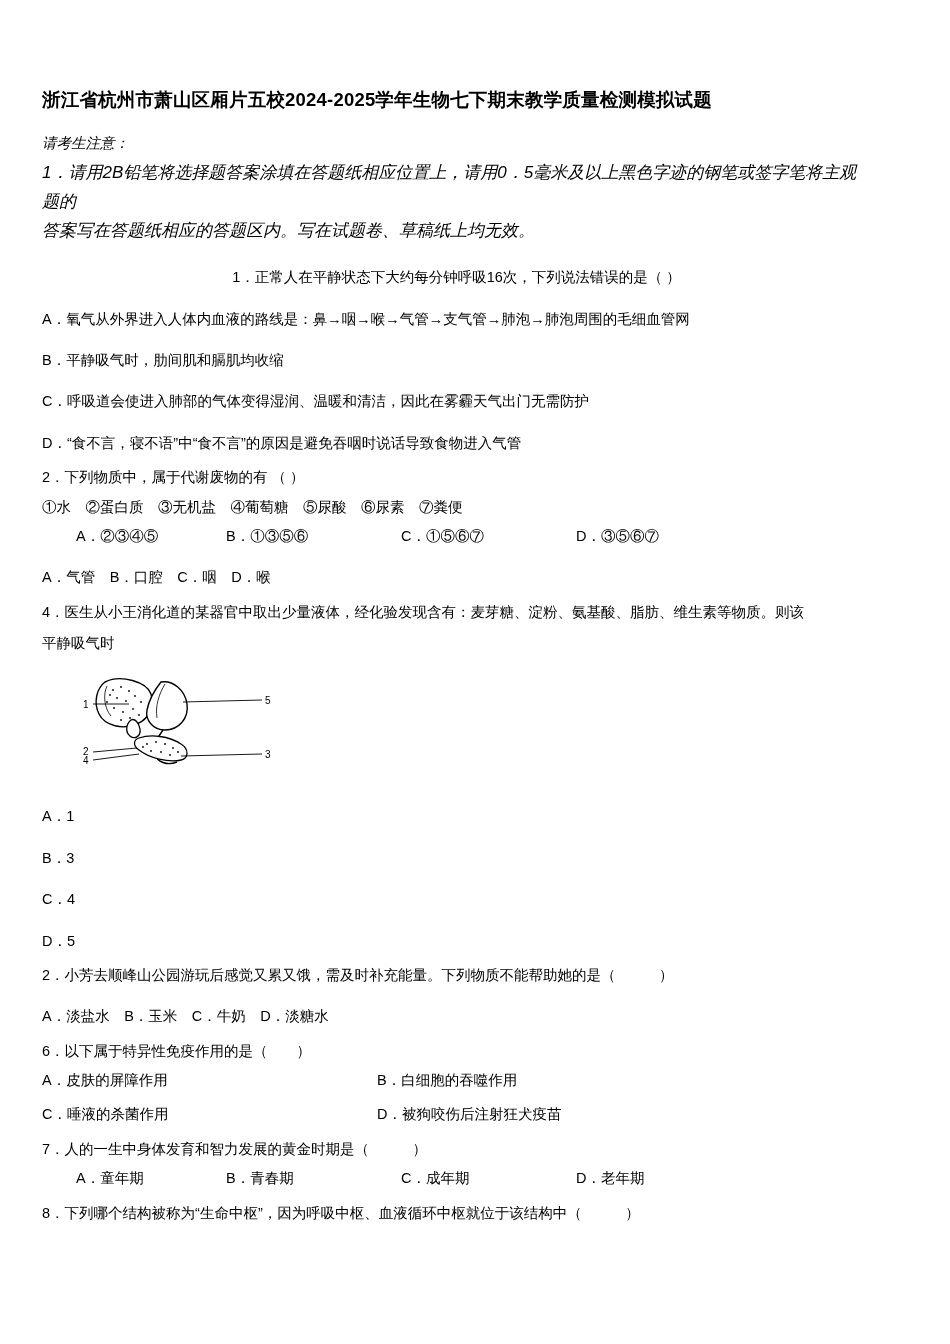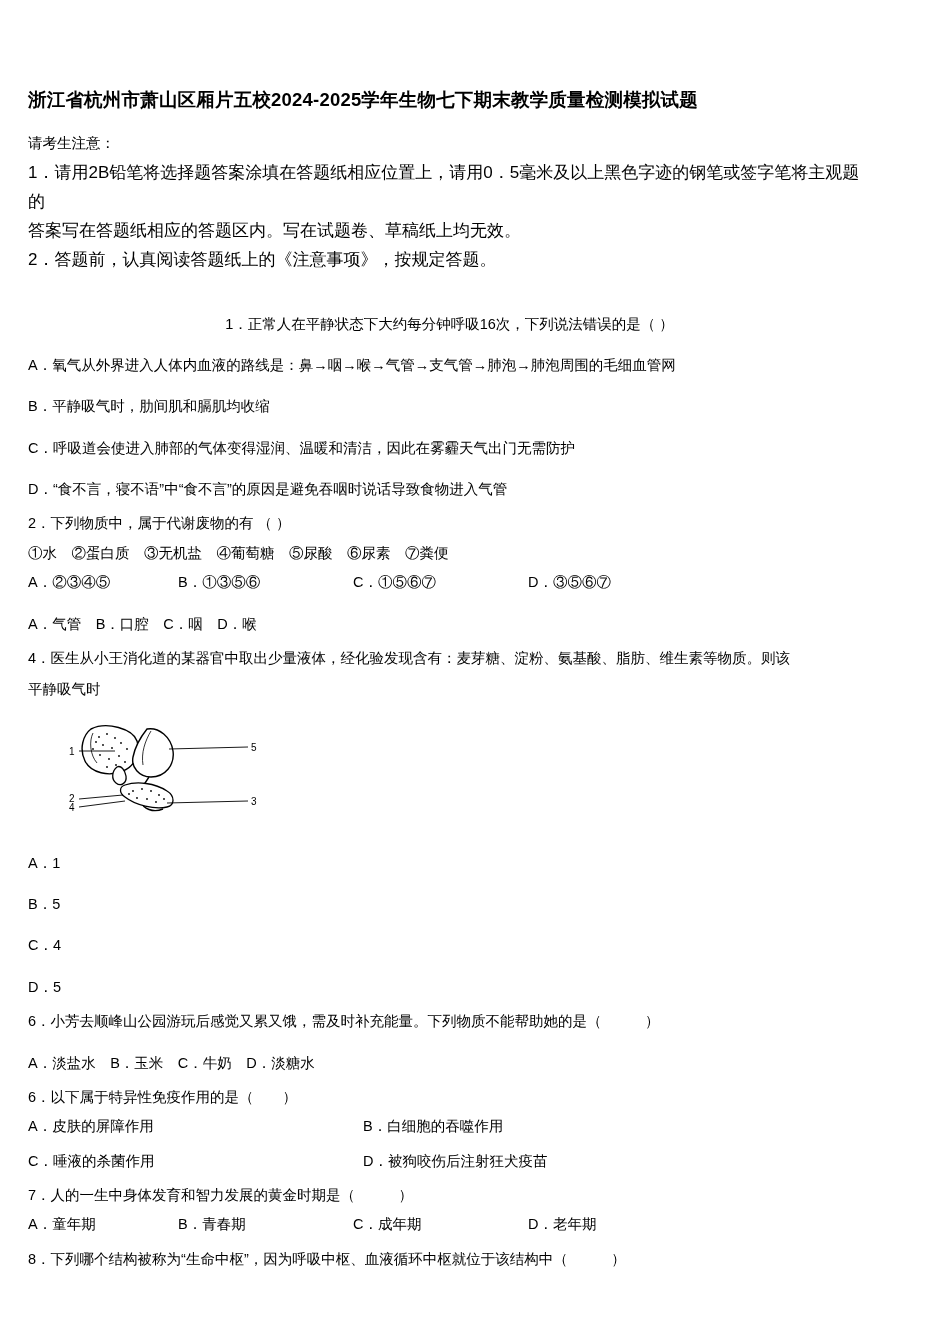--- a/index.html
+++ b/index.html
@@ -11,42 +11,43 @@
     width: 950px;
     height: 1344px;
     font-family: "Liberation Sans", sans-serif;
     color: #000;
   }
   .page {
     position: relative;
     width: 931px;
     height: 1344px;
     box-sizing: border-box;
-    padding: 88px 60px 0 28px;
+    padding: 88px 60px 0 42px;
   }
   .doc-title {
     font-size: 18.5px;
     font-weight: bold;
     letter-spacing: 0.2px;
     line-height: 1.35;
     margin: 0 0 18px 0;
     white-space: nowrap;
   }
   .notice-head {
     font-size: 14.5px;
     line-height: 1.7;
     margin: 0 0 2px 0;
   }
   .notice-line {
     font-size: 17px;
     line-height: 1.72;
     margin: 0;
   }
   .notice-block {
-    margin-bottom: 37px;
+    margin-bottom: 20px;
+    font-style: italic;
   }
   .q {
     font-size: 14.5px;
     line-height: 1.75;
     margin: 0 0 6px 0;
   }
   .q-stem {
     margin-top: 10px;
     margin-bottom: 8px;
     text-align: center;
@@ -58,21 +59,21 @@
   }
   .opt-row {
     display: flex;
     font-size: 14.5px;
     line-height: 1.75;
     margin: 0 0 9px 0;
   }
   .opt-row > span {
     display: block;
   }
-  .w-a { width: 150px; }
+  .w-a { width: 150px; margin-left: 34px; }
   .w-b { width: 175px; }
   .w-c { width: 175px; }
   .tight { margin-bottom: 4px; }
   .figure-wrap {
     position: relative;
     margin: 12px 0 14px 0;
     height: 120px;
   }
   .fig-svg {
     position: absolute;
@@ -89,21 +90,20 @@
 <body>
 
 <div class="page">
 
   <div class="doc-title">浙江省杭州市萧山区厢片五校2024-2025学年生物七下期末教学质量检测模拟试题</div>
 
   <div class="notice-block">
     <div class="notice-head">请考生注意：</div>
     <div class="notice-line">1．请用2B铅笔将选择题答案涂填在答题纸相应位置上，请用0．5毫米及以上黑色字迹的钢笔或签字笔将主观题的</div>
     <div class="notice-line">答案写在答题纸相应的答题区内。写在试题卷、草稿纸上均无效。</div>
-    <div class="notice-line">2．答题前，认真阅读答题纸上的《注意事项》，按规定答题。</div>
   </div>
 
   <div class="q q-stem">1．正常人在平静状态下大约每分钟呼吸16次，下列说法错误的是（ ）</div>
   <div class="opt">A．氧气从外界进入人体内血液的路线是：鼻→咽→喉→气管→支气管→肺泡→肺泡周围的毛细血管网</div>
   <div class="opt">B．平静吸气时，肋间肌和膈肌均收缩</div>
   <div class="opt">C．呼吸道会使进入肺部的气体变得湿润、温暖和清洁，因此在雾霾天气出门无需防护</div>
   <div class="opt">D．“食不言，寝不语”中“食不言”的原因是避免吞咽时说话导致食物进入气管</div>
 
   <div class="q tight">2．下列物质中，属于代谢废物的有 （ ）</div>
   <div class="q tight">①水　②蛋白质　③无机盐　④葡萄糖　⑤尿酸　⑥尿素　⑦粪便</div>
@@ -170,25 +170,25 @@
       <line x1="185" y1="86" x2="104" y2="88" stroke="#000" stroke-width="0.9"></line>
       <text x="6" y="40" font-family="Liberation Sans, sans-serif" font-size="10">1</text>
       <text x="6" y="87" font-family="Liberation Sans, sans-serif" font-size="10">2</text>
       <text x="6" y="96" font-family="Liberation Sans, sans-serif" font-size="10">4</text>
       <text x="188" y="36" font-family="Liberation Sans, sans-serif" font-size="10">5</text>
       <text x="188" y="90" font-family="Liberation Sans, sans-serif" font-size="10">3</text>
     </svg>
   </div>
 
   <div class="opt">A．1</div>
-  <div class="opt">B．5</div>
+  <div class="opt">B．3</div>
   <div class="opt">C．4</div>
   <div class="opt">D．5</div>
 
-  <div class="q tight">6．小芳去顺峰山公园游玩后感觉又累又饿，需及时补充能量。下列物质不能帮助她的是（　　　）</div>
+  <div class="q tight">2．小芳去顺峰山公园游玩后感觉又累又饿，需及时补充能量。下列物质不能帮助她的是（　　　）</div>
   <div class="opt">A．淡盐水　B．玉米　C．牛奶　D．淡糖水</div>
 
   <div class="q tight">6．以下属于特异性免疫作用的是（　　）</div>
   <div class="two-col opt-row">
     <span class="c1">A．皮肤的屏障作用</span>
     <span class="c2">B．白细胞的吞噬作用</span>
   </div>
   <div class="two-col opt-row">
     <span class="c1">C．唾液的杀菌作用</span>
     <span class="c2">D．被狗咬伤后注射狂犬疫苗</span>

